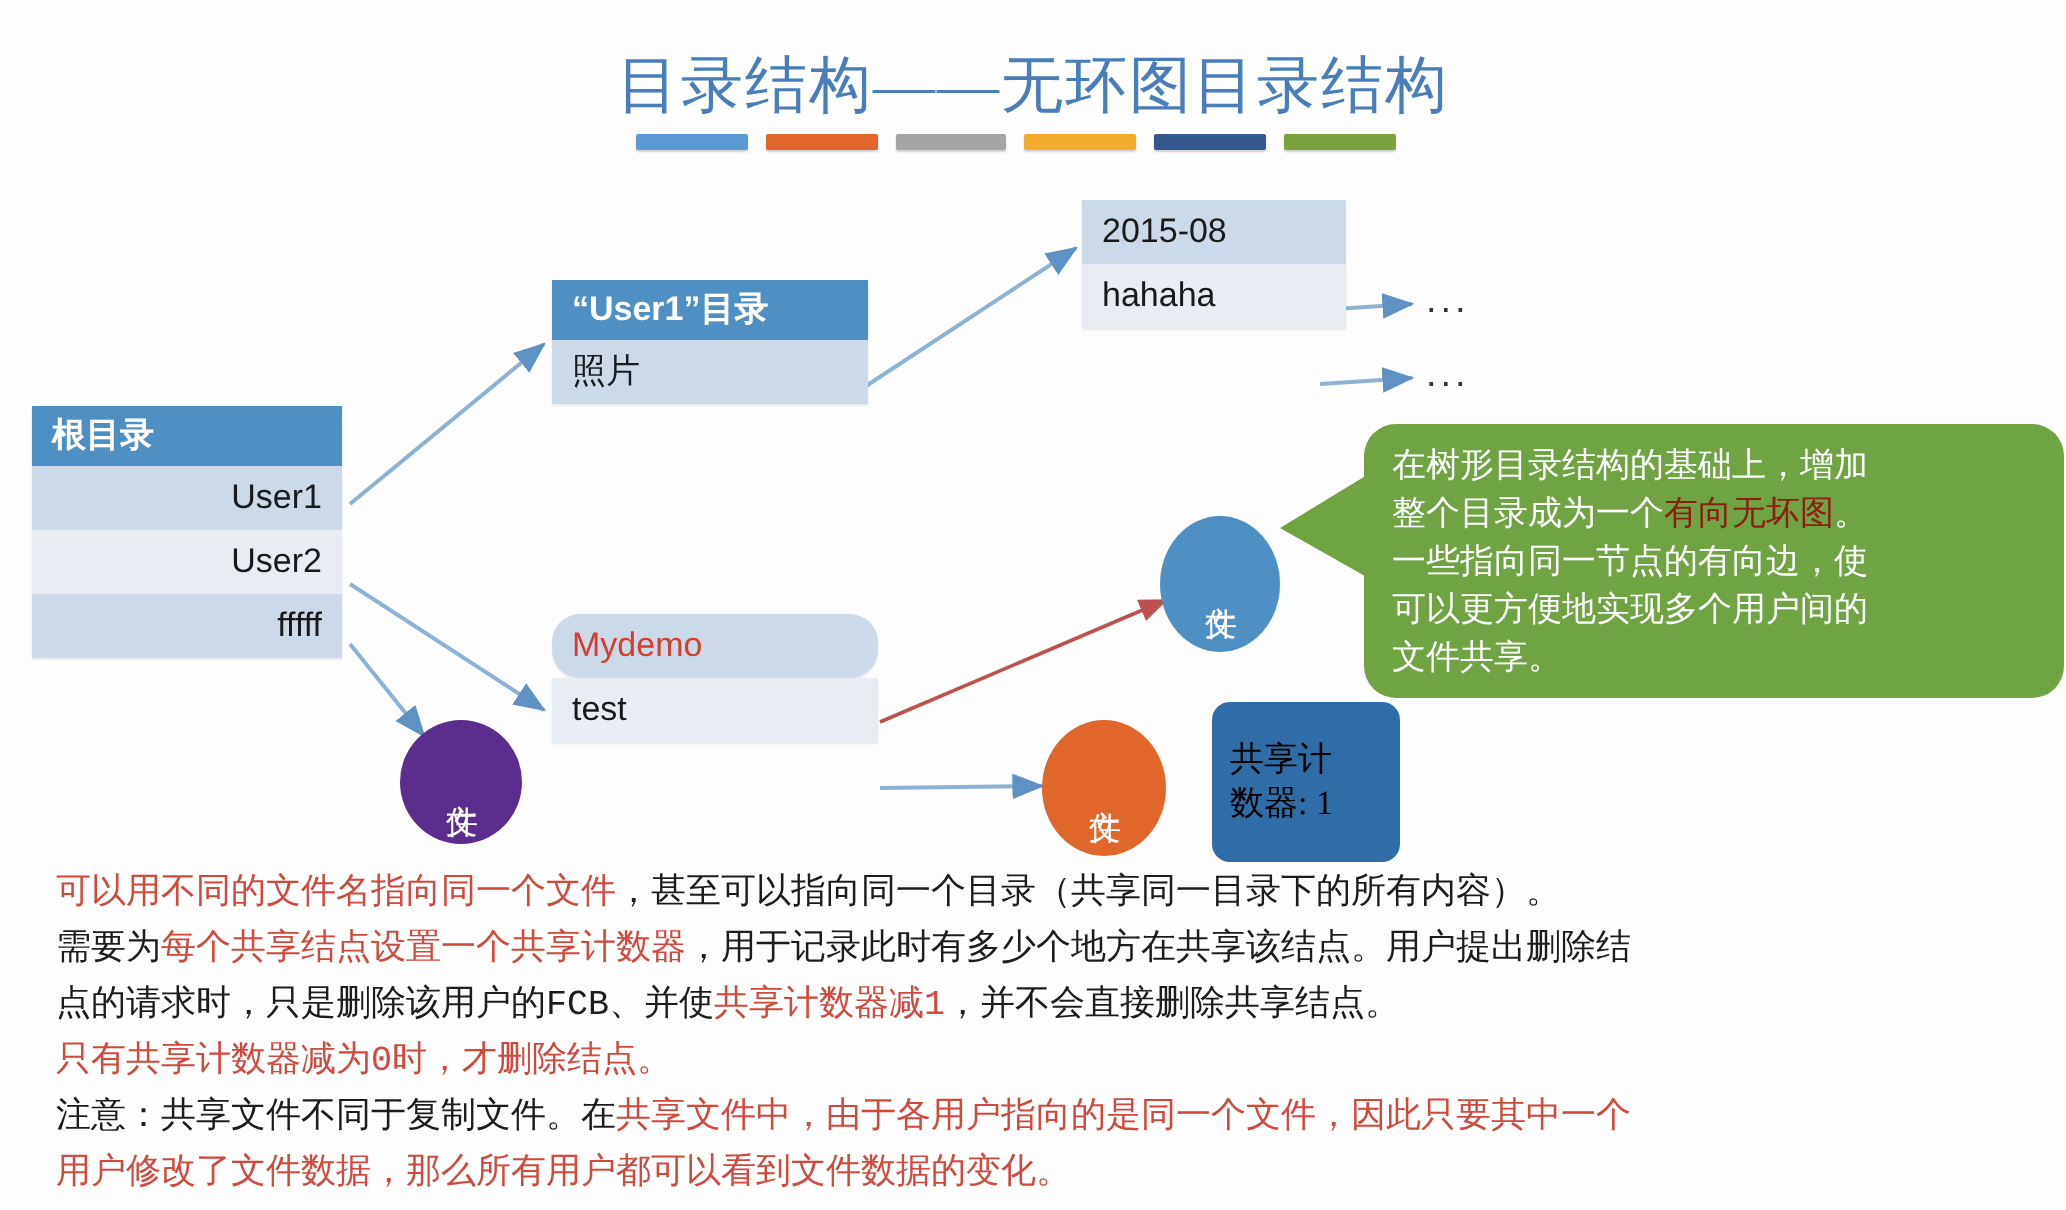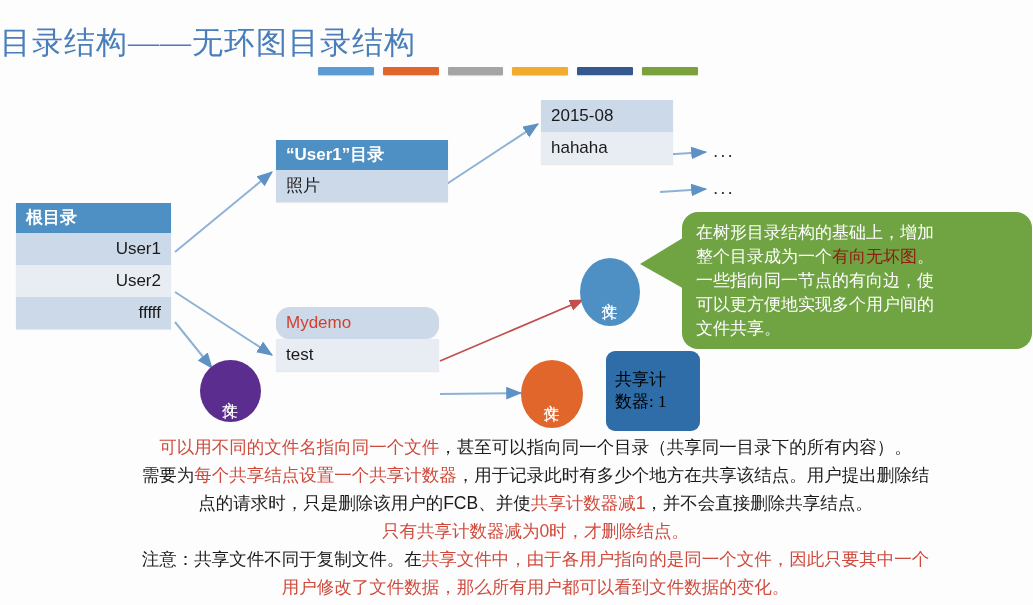--- a/index.html
+++ b/index.html
@@ -4,21 +4,21 @@
 <style>
   html,body{margin:0;padding:0;}
   body{
     width:1033px;height:605px;overflow:hidden;background:#ffffff;
     font-family:"Liberation Sans","DejaVu Sans",sans-serif;
   }
   #stage{position:relative;width:1033px;height:605px;background:#fdfdfd;overflow:hidden;}
 
   
   .title{
-    position:absolute;left:0;top:22px;width:1033px;
+    position:absolute;left:0;top:22px;width:1033px;text-align:center;
     font-family:"Liberation Serif","DejaVu Serif",serif;
     font-size:31px;color:#4a7ebb;letter-spacing:1px;white-space:nowrap;
   }
   .underbars{position:absolute;left:318px;top:67px;width:380px;height:9px;display:flex;gap:9px;}
   .underbars span{flex:1;height:8px;border-radius:1px;box-shadow:0 1px 1px rgba(0,0,0,.18);}
 
   
   .dirbox{position:absolute;}
   .dirbox .hdr{
     background:#4e8fc4;color:#ffffff;font-weight:bold;font-size:17px;
@@ -57,23 +57,23 @@
     font-family:"Liberation Serif","DejaVu Serif",serif;
     font-size:17px;line-height:24px;padding:9px 12px 8px 14px;
   }
   .callout .hl{color:#8b2010;}
 
   
   .dots{position:absolute;font-size:19px;color:#333;letter-spacing:2px;line-height:10px;}
 
   
   .para{
-    position:absolute;left:38px;top:433px;width:995px;
-    font-family:Liberation Sans, sans-serif;
-    font-size:17.5px;line-height:28px;color:#1c1c1c;text-align:center;
+    position:absolute;left:28px;top:433px;width:995px;
+    font-family:Liberation Mono, monospace;
+    font-size:17.5px;line-height:28px;color:#1c1c1c;
   }
   .para .r{color:#cf4a3c;}
   .para p{margin:0;}
 
   svg.lines{position:absolute;left:0;top:0;width:1033px;height:605px;pointer-events:none;}
 </style>
 </head>
 <body>
 
 <div id="stage">
@@ -115,21 +115,21 @@
     <line x1="440" y1="394" x2="521" y2="393" stroke="#8eb2d6" stroke-width="2" marker-end="url(#ab)"></line>
   </svg>
 
   <div class="dirbox" style="left:16px;top:203px;width:155px;">
     <div class="hdr center">根目录</div>
     <div class="row r-a center">User1</div>
     <div class="row r-b center">User2</div>
     <div class="row r-a center">fffff</div>
   </div>
 
-  <div class="dirbox" style="left:276px;top:140px;width:172px;">
+  <div class="dirbox" style="left:276px;top:140px;width:158px;">
     <div class="hdr">“User1”目录</div>
     <div class="row r-a">照片</div>
   </div>
 
   <div class="dirbox" style="left:541px;top:100px;width:132px;">
     <div class="row r-a">2015-08</div>
     <div class="row r-b">hahaha</div>
   </div>
 
   <div class="dirbox" style="left:276px;top:307px;width:163px;">

